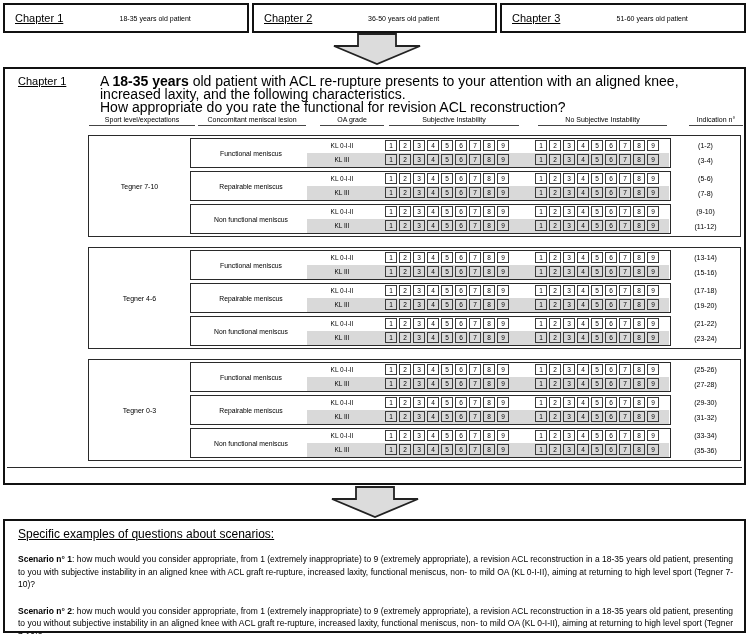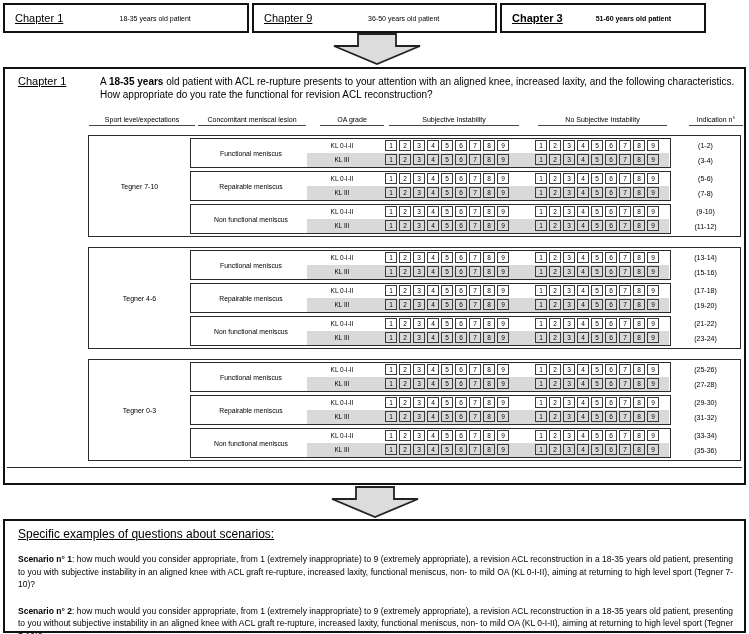--- a/index.html
+++ b/index.html
@@ -10,34 +10,34 @@
   }
 
   
   .chap-row { position:absolute; left:3px; top:3px; width:743px; display:flex; }
   .chapter-box {
     box-sizing:border-box; border:2px solid #111; height:30px;
     display:flex; align-items:center; background:#fff;
   }
   .chapter-box.b1 { width:246px; margin-right:3px; }
   .chapter-box.b2 { width:245px; margin-right:3px; }
-  .chapter-box.b3 { width:206px;font-weight:bold; }
+  .chapter-box.b3 { width:246px; }
   .chapter-title { font-size:11px; text-decoration:underline; margin-left:10px; white-space:nowrap; }
   .chapter-desc  { flex:1; text-align:center; font-size:7px; }
 
   
   .arrow { position:absolute; }
 
   
   .main-box {
     position:absolute; left:3px; top:67px; width:739px; height:414px;
     border:2px solid #111; background:#fff;
   }
   .main-chapter { position:absolute; left:13px; top:6px; font-size:11px; text-decoration:underline; }
-  .intro { position:absolute; left:95px; top:6px; width:635px; font-size:10px; line-height:13px; }
+  .intro { position:absolute; left:95px; top:6px; width:635px; font-size:14px; line-height:13px; }
 
   .heads { position:absolute; left:0; top:47px; height:14px; }
   .col-head {
     position:absolute; top:0; text-align:center; font-size:7px;
     border-bottom:1px solid #444; padding-bottom:2px; white-space:nowrap;
   }
 
   .groups { position:absolute; left:83px; top:66px; width:653px; }
   .group {
     position:relative; box-sizing:border-box; border:1px solid #2a2a2a;
@@ -86,21 +86,21 @@
 </style>
 </head>
 <body>
 
 <div class="chap-row">
     <div class="chapter-box b1">
       <span class="chapter-title">Chapter 1</span>
       <span class="chapter-desc">18-35 years old patient</span>
     </div>
     <div class="chapter-box b2">
-      <span class="chapter-title">Chapter 9</span>
+      <span class="chapter-title">Chapter 2</span>
       <span class="chapter-desc">36-50 years old patient</span>
     </div>
     <div class="chapter-box b3">
       <span class="chapter-title">Chapter 3</span>
       <span class="chapter-desc">51-60 years old patient</span>
     </div>
   </div>
 
 <div class="arrow" style="left:331px; top:33px;">
   <svg width="92" height="33" viewBox="0 0 92 33">

